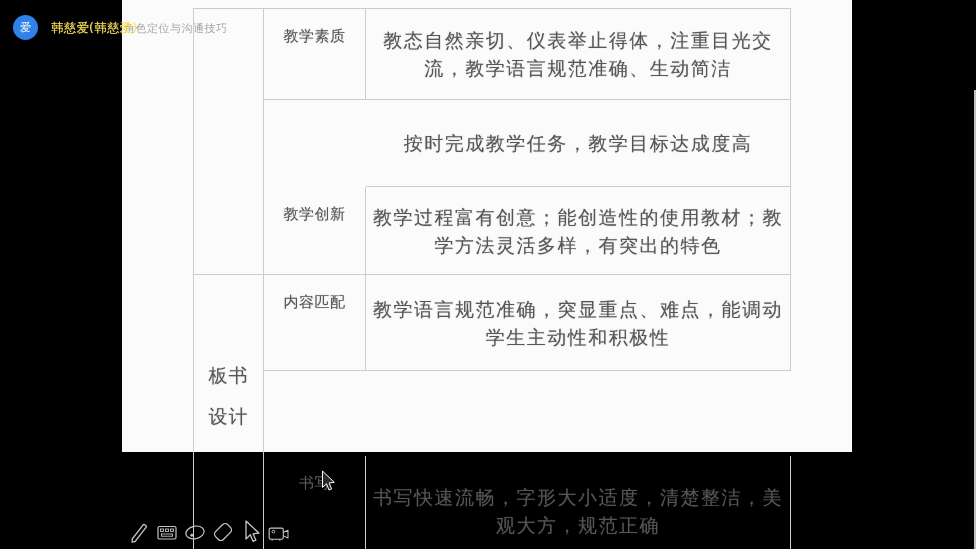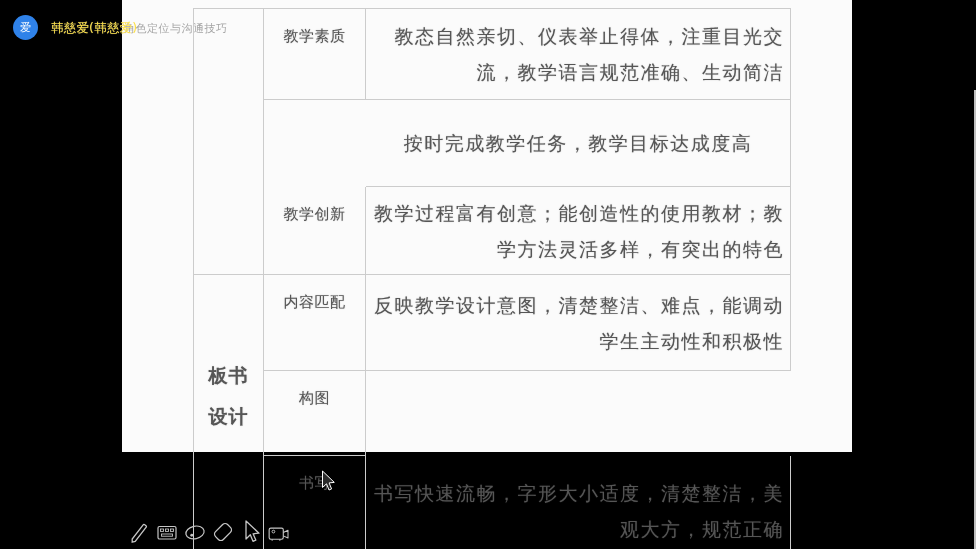--- a/index.html
+++ b/index.html
@@ -55,29 +55,29 @@
     color:var(--ink);
     text-shadow:0 0 1.2px rgba(86,86,86,.4);
   }
   .cell{border-right:1px solid var(--border);border-bottom:1px solid var(--border);}
   .cell.label{
     display:flex;justify-content:center;align-items:flex-start;
     padding-top:18px;font-size:15px;letter-spacing:.5px;white-space:nowrap;
   }
   .cell.content{
     display:flex;justify-content:center;align-items:center;
-    text-align:right;font-size:19px;line-height:36px;letter-spacing:1.5px;
+    text-align:center;font-size:19px;line-height:28px;letter-spacing:1.5px;
     padding:0 6px;
   }
   .cell.group{
     display:flex;flex-direction:column;justify-content:center;align-items:center;
     font-size:19px;line-height:41px;letter-spacing:1px;
     transform:none;
   }
-  .cell.group .ln{transform:translateY(-24px);font-weight:bold;}
+  .cell.group .ln{transform:translateY(-24px);}
   .c0{grid-column:1;}
   .span-top{grid-row:1/4;}
   .span-bottom{grid-row:4/7;}
   
   .anno-toolbar{
     position:absolute;left:127px;top:517px;height:30px;
     display:flex;align-items:center;gap:4px;
   }
   .tool{display:inline-flex;align-items:center;justify-content:center;
     width:24px;height:28px;cursor:pointer;}
@@ -104,23 +104,22 @@
 
       <div class="cell label" style="grid-column:2;grid-row:1;">教学素质</div>
       <div class="cell content" style="grid-column:3;grid-row:1;">教态自然亲切、仪表举止得体，注重目光交流，教学语言规范准确、生动简洁</div>
 
       <div class="cell label" style="grid-column:2;grid-row:3;">教学创新</div>
 
       <div class="cell content" style="grid-column:3;grid-row:2;">按时完成教学任务，教学目标达成度高</div>
       <div class="cell label" style="grid-column:2;grid-row:4;">内容匹配</div>
 
       <div class="cell content" style="grid-column:3;grid-row:3;">教学过程富有创意；能创造性的使用教材；教学方法灵活多样，有突出的特色</div>
-      <div class="cell content" style="grid-column:3;grid-row:4;">反映教学设计意图，清楚整洁、难点，能调动学生主动性和积极性</div>
+      <div class="cell content" style="grid-column:3;grid-row:4;">教学语言规范准确，突显重点、难点，能调动学生主动性和积极性</div>
 
-      <div class="cell label" style="grid-column:2;grid-row:5;">构图</div>
 
       <div class="cell label" style="grid-column:2;grid-row:6;">书写</div>
       <div class="cell content" style="grid-column:3;grid-row:6;">书写快速流畅，字形大小适度，清楚整洁，美观大方，规范正确</div>
     </div>
 
     <div class="anno-toolbar" style="left:5px;">
       <span class="tool" title="">
         <svg width="22" height="26" viewBox="0 0 22 26">
           <path d="M4.2 23.2 l3-0.8 11-14.2 a1.1 1.1 0 0 0 -0.2-1.55 l-1.3-1 a1.1 1.1 0 0 0 -1.55 0.2 L4.2 20 Z" fill="none" stroke="#c6c6c6" stroke-width="1.3"></path>
         </svg>

